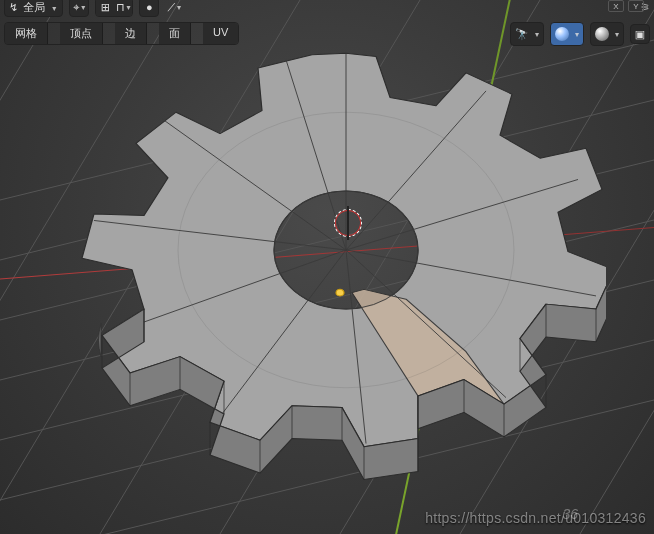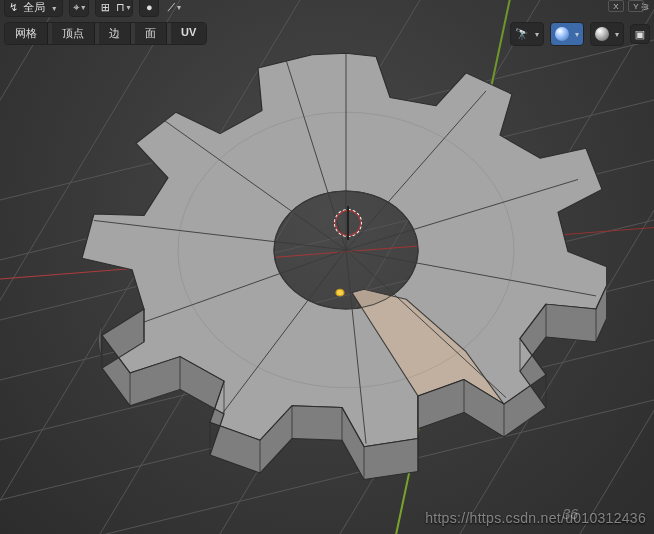--- a/index.html
+++ b/index.html
@@ -10,23 +10,23 @@
   .cursor{position:absolute;width:26px;height:26px;transform:translate(-50%,-50%);}
   .cursor:before{content:"";position:absolute;left:50%;top:50%;width:26px;height:26px;border:1.5px dashed #fff;border-radius:50%;transform:translate(-50%,-50%);box-shadow:0 0 0 1px #c33 inset;}
   .cursor:after{content:"";position:absolute;left:50%;top:50%;width:2px;height:34px;background:#222;transform:translate(-50%,-50%);box-shadow:-16px 16px 0 -15px #222,16px -16px 0 -15px #222;}
   
   .toprow{position:absolute;top:0;left:0;right:0;height:14px;display:flex;align-items:center;padding:0 4px;gap:6px;}
   .tool-drop{display:flex;align-items:center;gap:5px;background:#2a2a2a;border:1px solid #222;border-radius:4px;padding:1px 6px 1px 4px;height:16px;}
   .chev:after{content:"▾";font-size:8px;opacity:.8;margin-left:2px;}
   .iconbtn{width:18px;height:18px;border:1px solid #222;border-radius:4px;background:#2a2a2a;display:flex;align-items:center;justify-content:center;}
   .seg{display:flex;border:1px solid #222;border-radius:4px;overflow:hidden;}
   .seg .iconbtn{border:none;border-radius:0;}
-  .selmode{position:absolute;top:22px;left:4px;display:flex;gap:4px;border-radius:4px;overflow:hidden;border:1px solid #222;}
+  .selmode{position:absolute;top:22px;left:4px;display:flex;gap:12px;border-radius:4px;overflow:hidden;border:1px solid #222;}
   .selmode span{background:#2a2a2a;padding:3px 10px;border-right:1px solid #1d1d1d;cursor:pointer;}
-  .selmode span:last-child{border-right:none;font-weight:bold;}
+  .selmode span:last-child{border-right:none;}
   .rightpanel{position:absolute;top:22px;right:4px;display:flex;gap:6px;align-items:center;}
   .overlaybtn{display:flex;align-items:center;gap:4px;background:#2a2a2a;border:1px solid #222;border-radius:4px;padding:2px 4px;height:18px;}
   .circle{width:14px;height:14px;border-radius:50%;}
   .watermark{position:absolute;right:8px;bottom:8px;color:rgba(255,255,255,.45);font-size:14px;letter-spacing:.3px;text-shadow:0 1px 2px #000;}
   .axisnum{position:absolute;right:4px;bottom:4px;font-size:11px;color:#888;}
   .trx{position:absolute;top:0;right:30px;width:14px;height:10px;border:1px solid #555;border-radius:2px;display:flex;align-items:center;justify-content:center;font-size:8px;color:#bbb}
   .try{position:absolute;top:0;right:10px;width:14px;height:10px;border:1px solid #555;border-radius:2px;display:flex;align-items:center;justify-content:center;font-size:8px;color:#bbb}
   .gear{position:absolute;left:66px;top:30px;width:540px;height:490px;}
 </style>
 </head>

